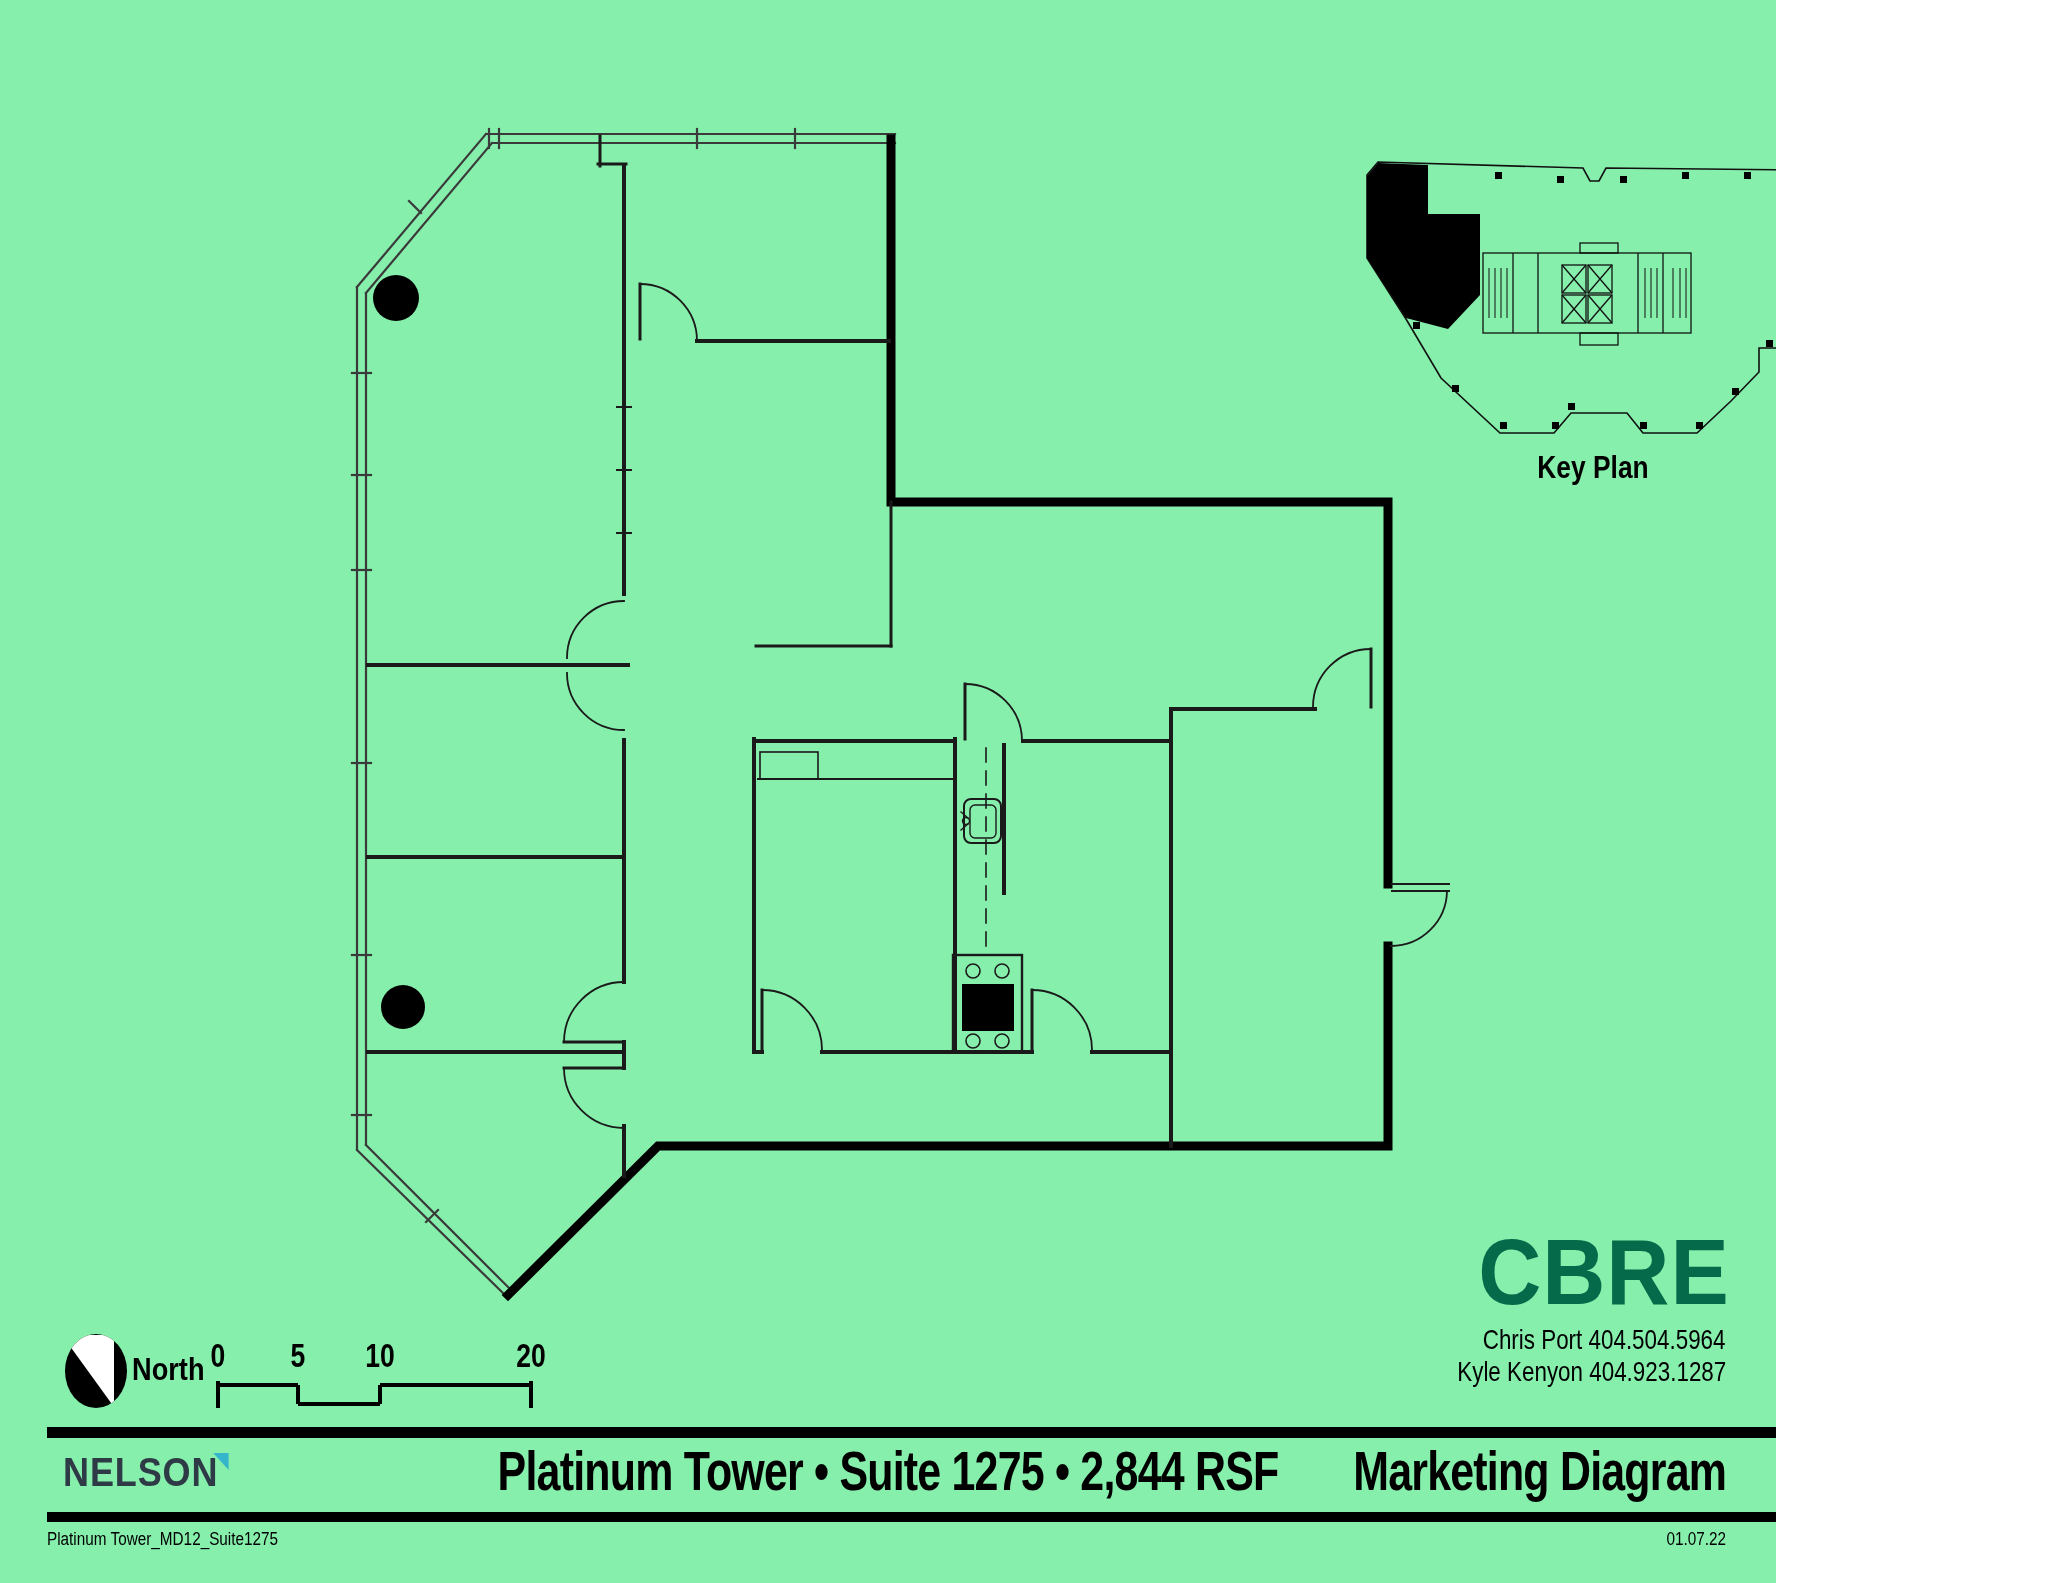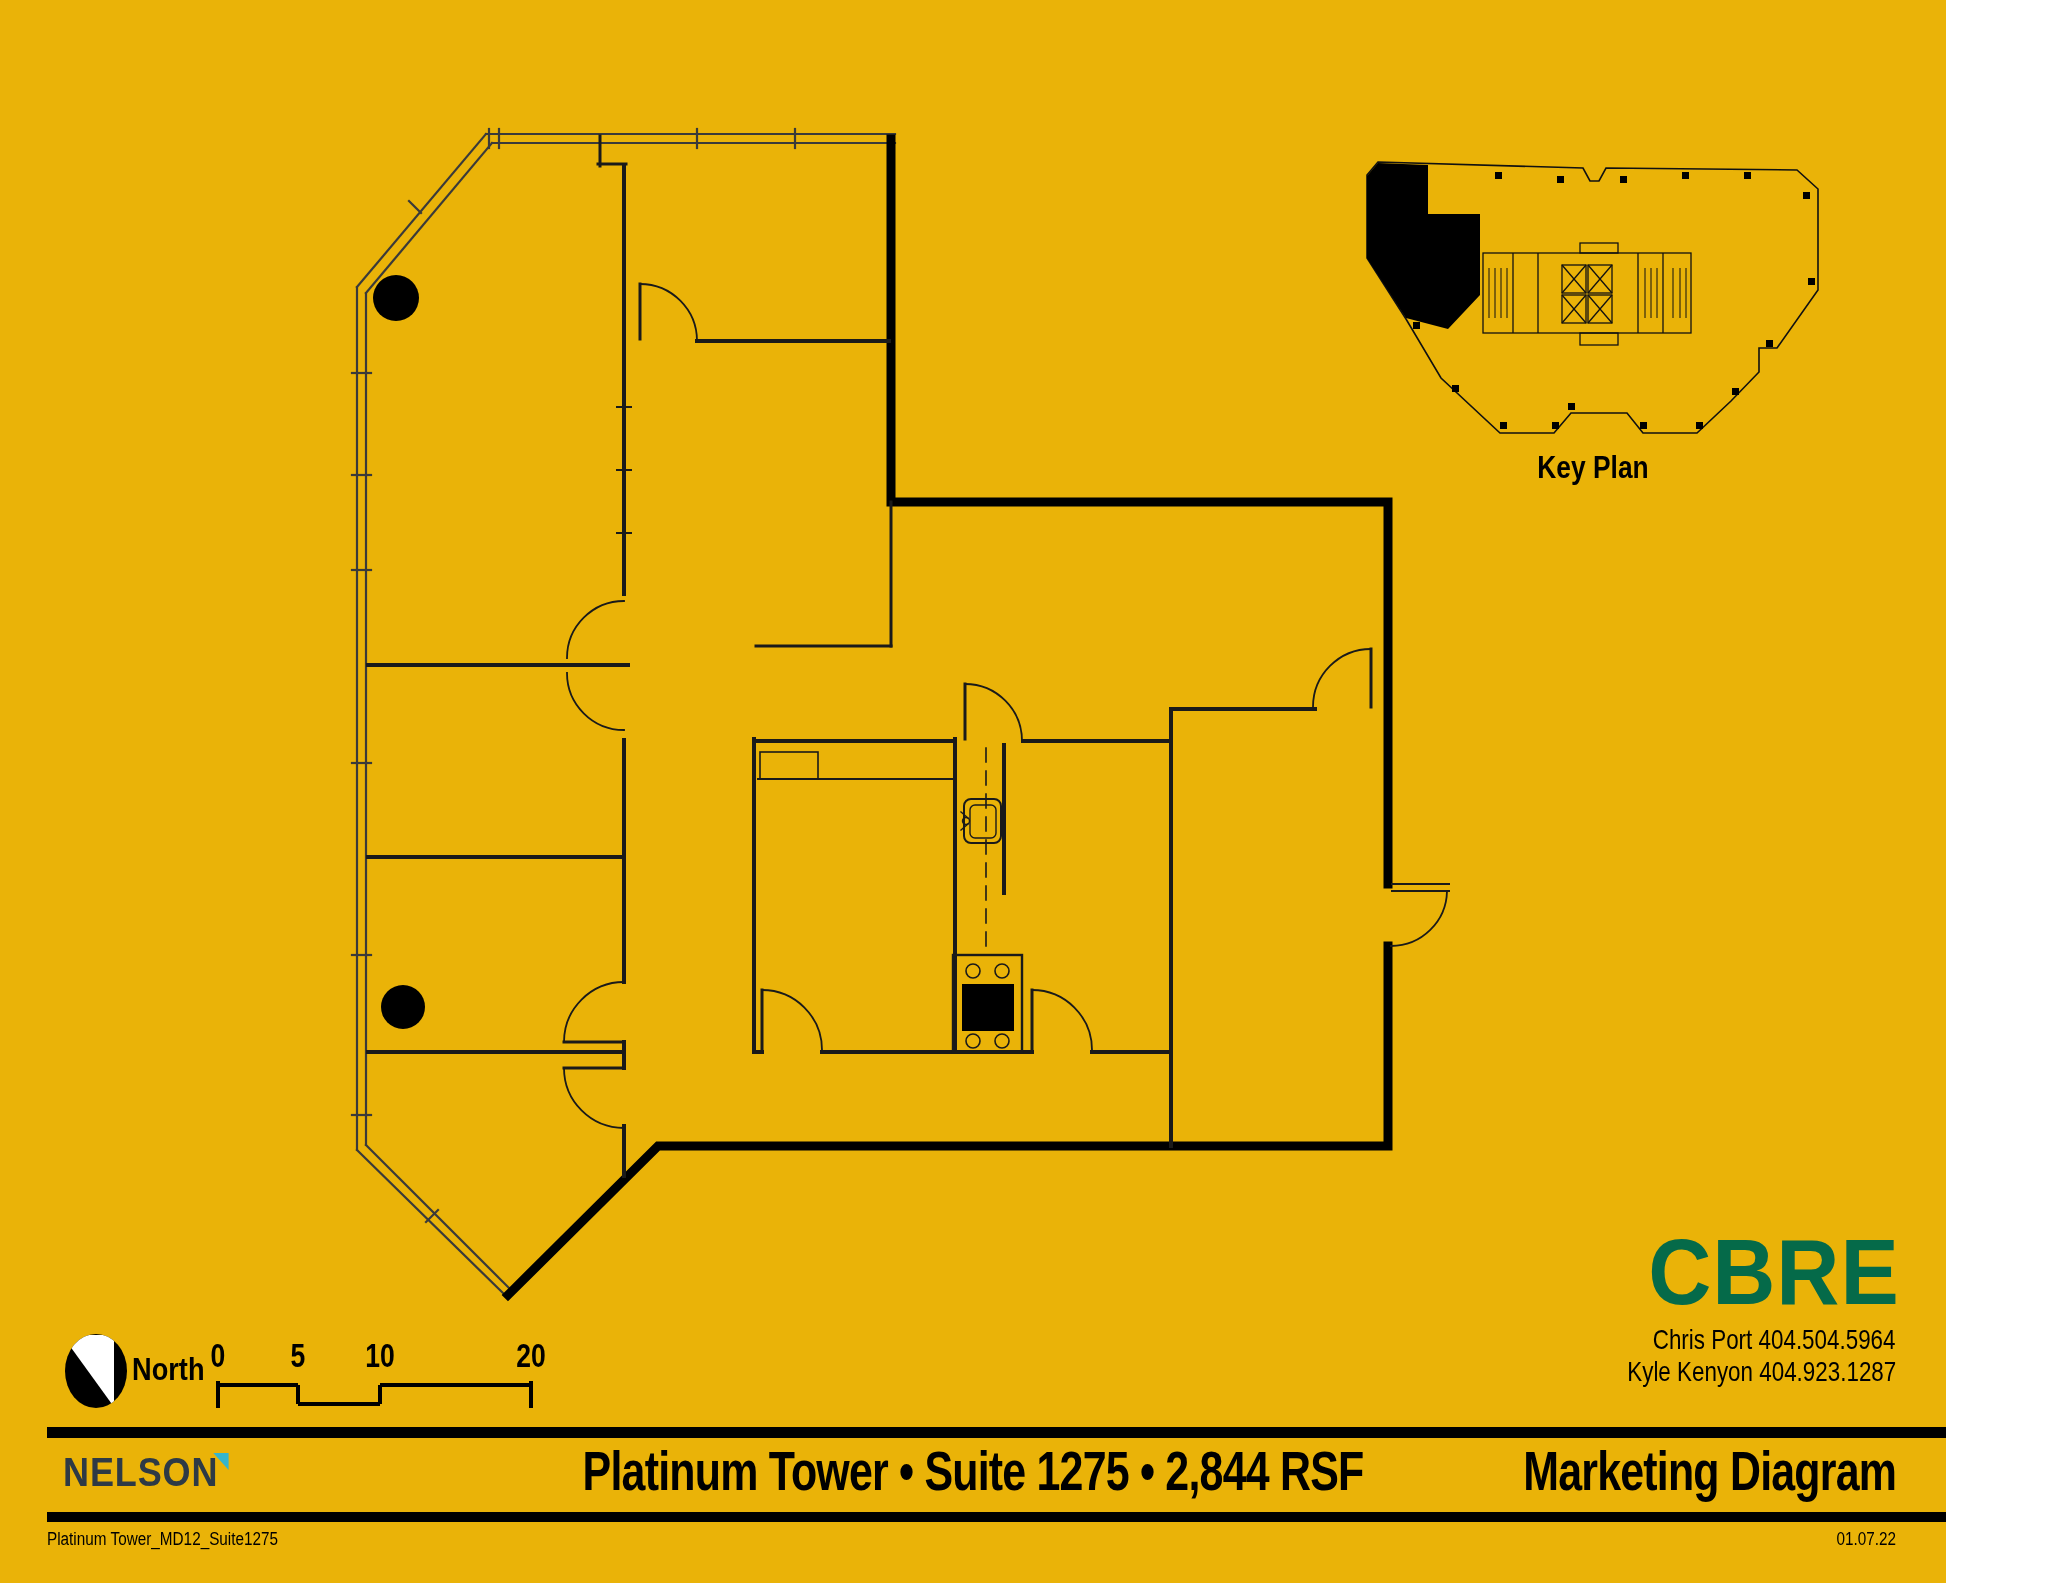--- a/index.html
+++ b/index.html
@@ -1,17 +1,17 @@
 <!DOCTYPE html>
 <html><head>
 <meta charset="utf-8">
 <style>
   html,body{margin:0;padding:0;background:#fff;}
   body{width:2048px;height:1583px;font-family:"Liberation Sans",sans-serif;color:#000;}
-  .sheet{position:relative;width:1946px;height:1583px;background:#eab308;overflow:hidden;}
+  .sheet{position:relative;width:1776px;height:1583px;background:#86efac;overflow:hidden;}
   .abs{position:absolute;white-space:nowrap;}
   svg{position:absolute;left:0;top:0;}
   .keyplan-label{left:1488px;top:450px;width:210px;text-align:center;font-size:31px;font-weight:bold;transform:scaleX(.85);transform-origin:center;letter-spacing:0px;}
   .north-label{left:132px;top:1351px;font-size:32px;font-weight:bold;transform:scaleX(.85);transform-origin:left;}
   .scale-num{top:1336px;width:80px;text-align:center;font-size:34px;font-weight:bold;transform:scaleX(.78);transform-origin:center;}
   .cbre{right:46px;top:1226px;font-size:92px;font-weight:bold;letter-spacing:1px;color:#056a49;transform:scaleX(.95);transform-origin:right;line-height:1;}
   .contact{right:50px;font-size:28px;font-weight:400;transform:scaleX(.8);transform-origin:right;line-height:1;}
   .c1{top:1326px;}
   .c2{top:1358px;}
   .bar{left:47px;width:1953px;background:#000;}

